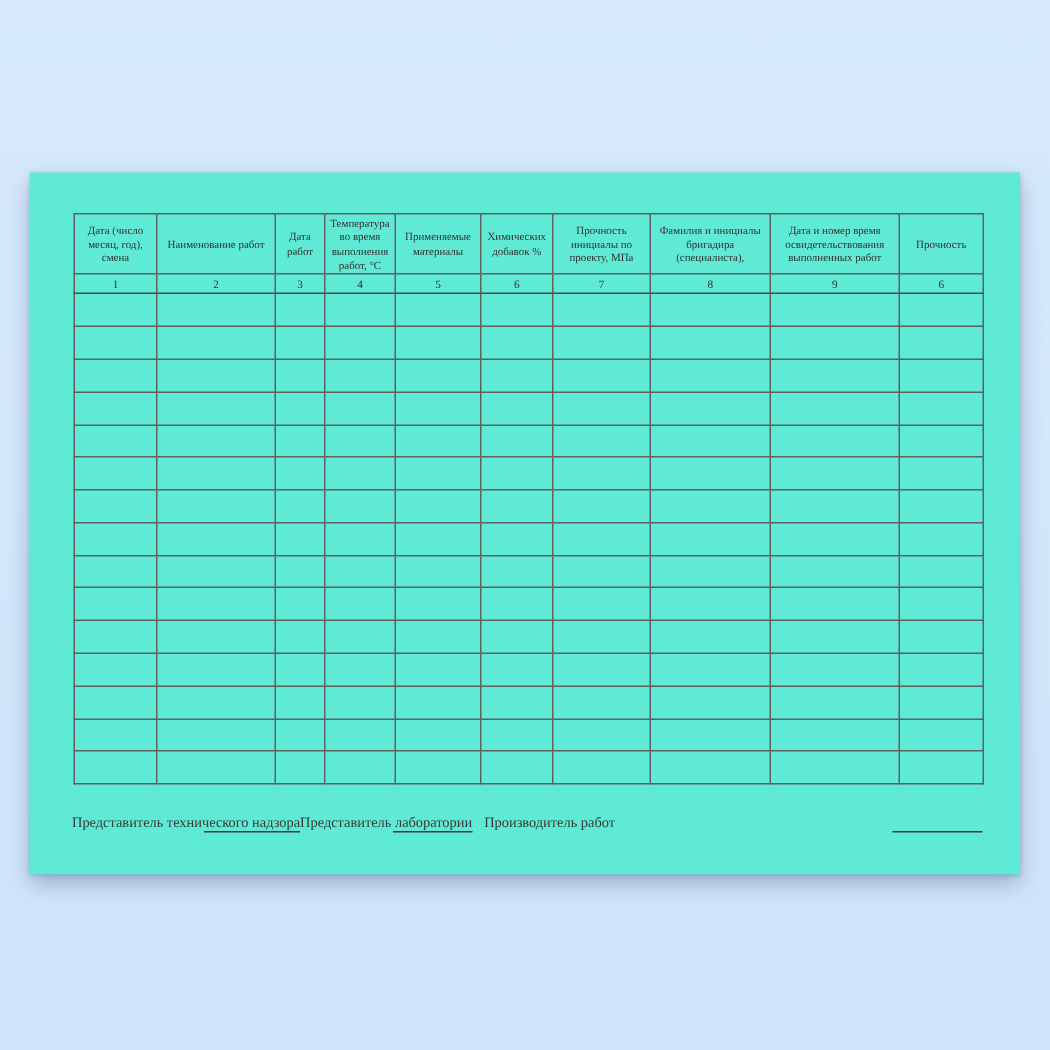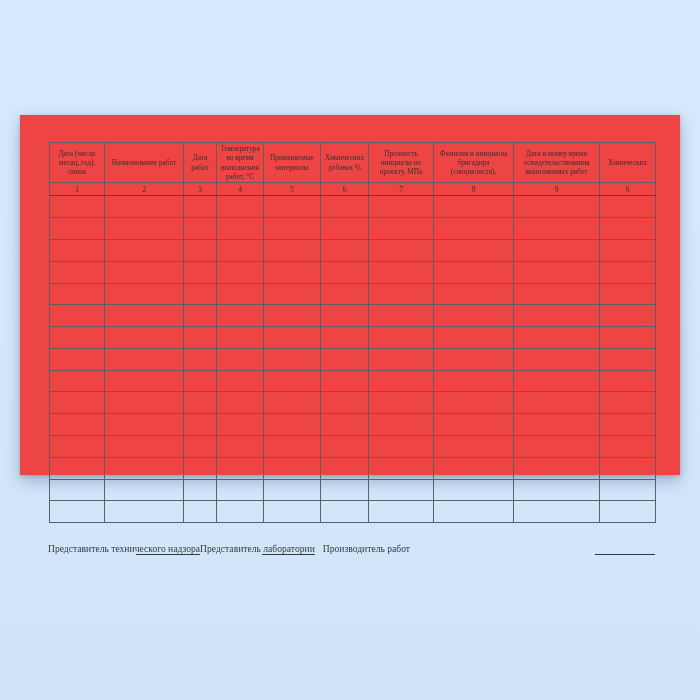--- a/index.html
+++ b/index.html
@@ -12,22 +12,22 @@
   .bg {
     position: absolute;
     inset: 0;
     background: linear-gradient(180deg, #d6e9fc 0%, #d3e7fb 55%, #cfe4f9 100%);
   }
   .sheet {
     position: absolute;
     left: 20px;
     top: 115px;
     width: 660px;
-    height: 360px;
-    background: #ef4444;
+    height: 468px;
+    background: #5eead4;
     box-shadow: 0 6px 14px rgba(88, 114, 150, 0.45), 0 1px 3px rgba(88, 114, 150, 0.35);
   }
   table.worklog {
     position: absolute;
     left: 29px;
     top: 27px;
     width: 606px;
     border-collapse: collapse;
     table-layout: fixed;
     border: 1.5px solid #4a4a4a;
@@ -104,21 +104,21 @@
         <tr class="header-row">
           <th>Дата (число месяц, год), смена</th>
           <th>Наименование работ</th>
           <th>Дата работ</th>
           <th>Температура во время выполнения работ, °С</th>
           <th>Применяемые материалы</th>
           <th>Химических добавок %</th>
           <th>Прочность инициалы по проекту, МПа</th>
           <th>Фамилия и инициалы бригадира (специалиста),</th>
           <th>Дата и номер время освидетельствования выполненных работ</th>
-          <th>Химических</th>
+          <th>Прочность</th>
         </tr>
         <tr class="num-row">
           <td>1</td>
           <td>2</td>
           <td>3</td>
           <td>4</td>
           <td>5</td>
           <td>6</td>
           <td>7</td>
           <td>8</td>

